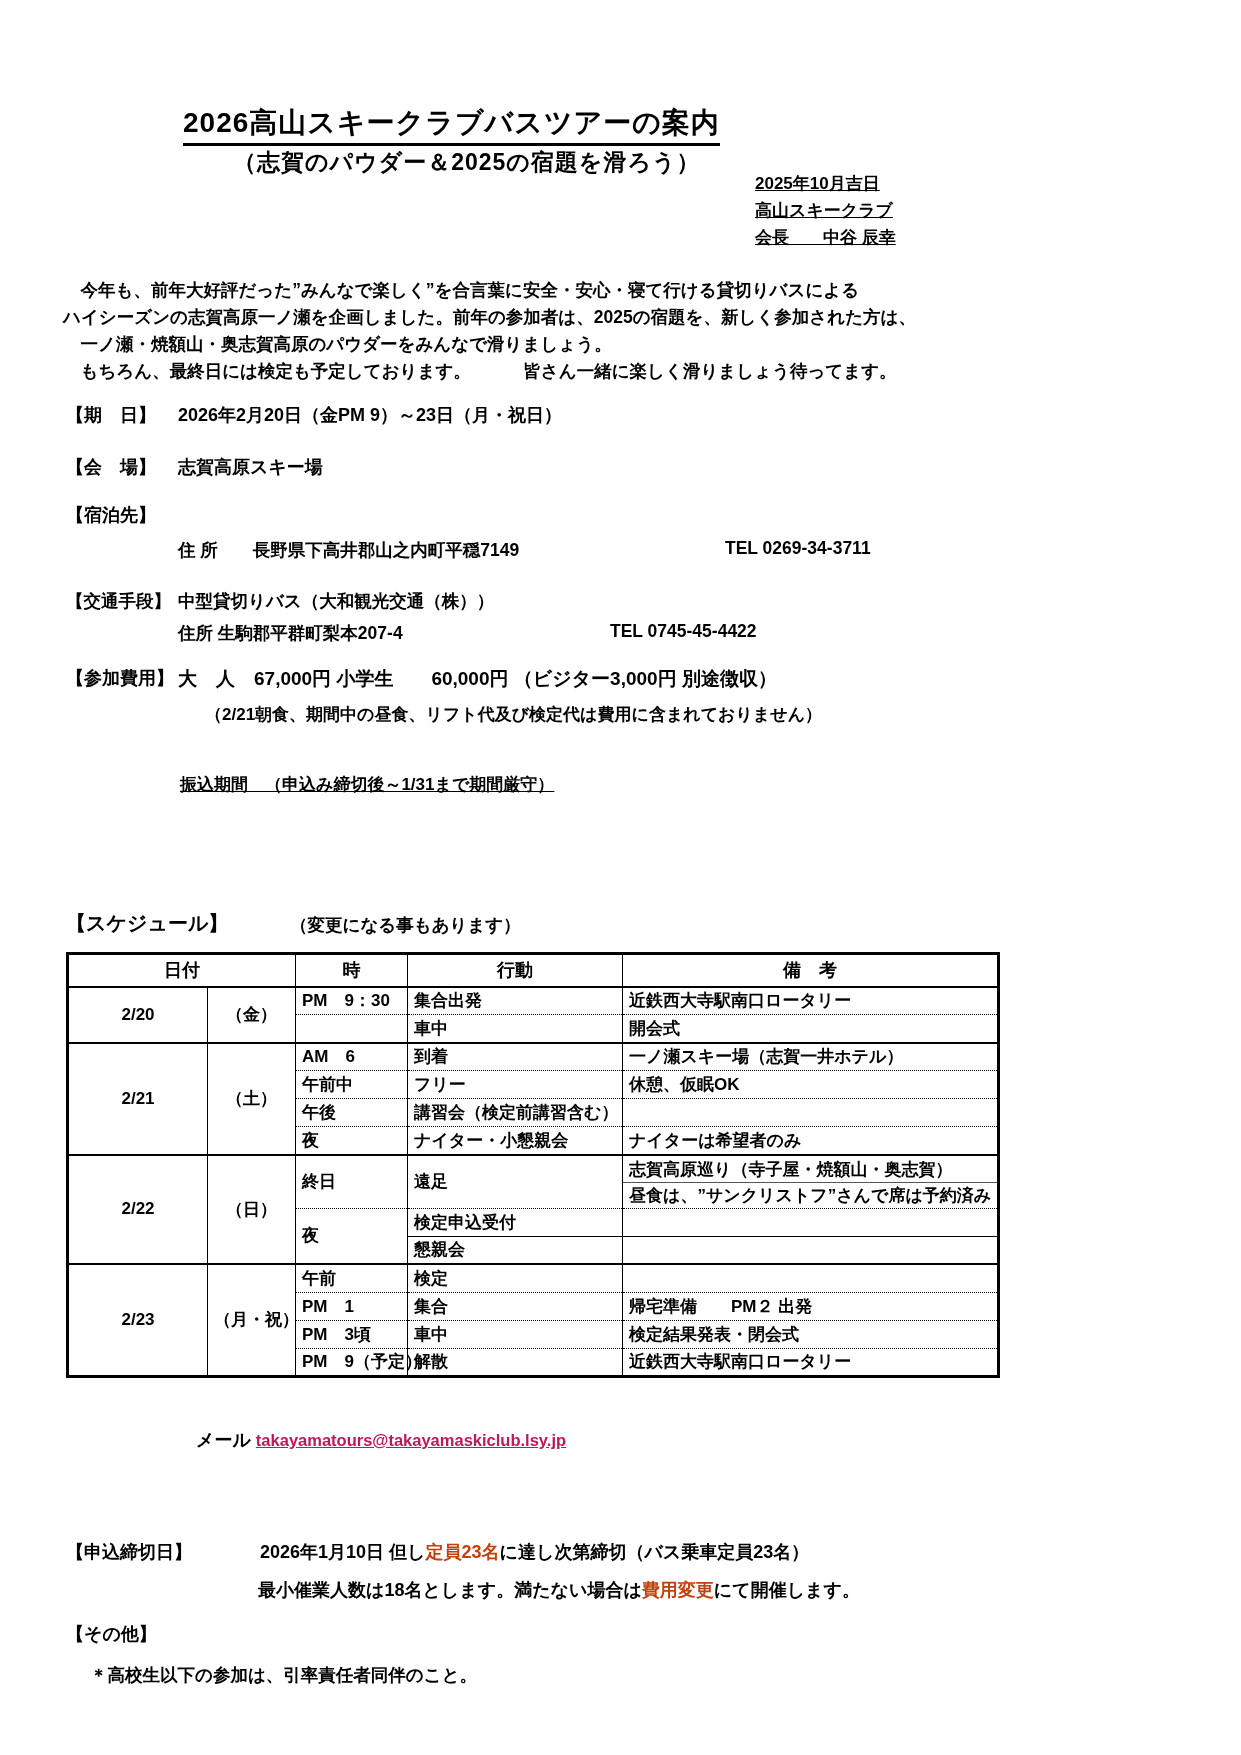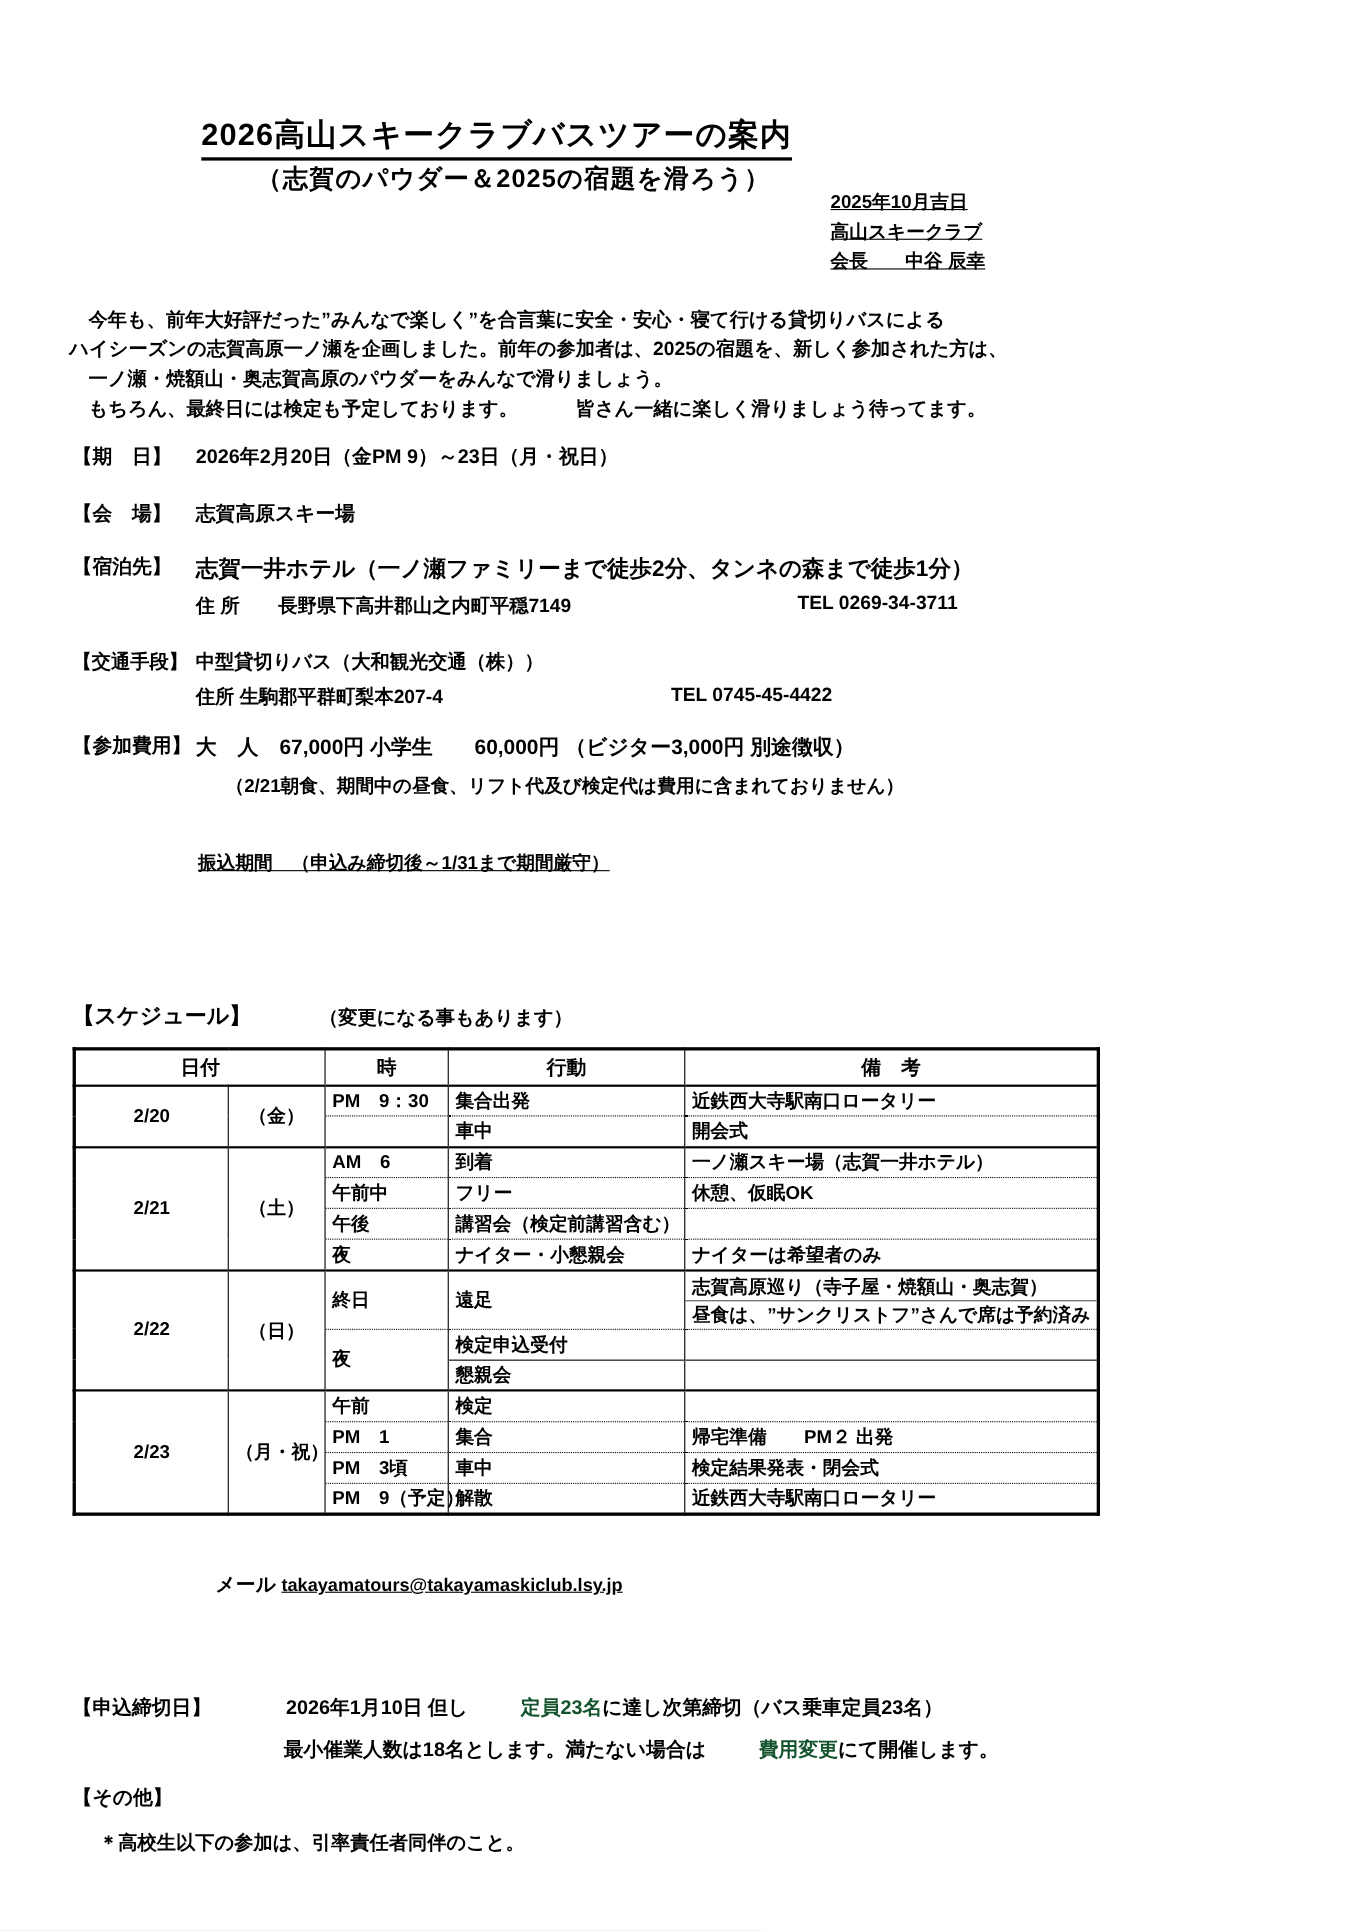--- a/index.html
+++ b/index.html
@@ -60,26 +60,26 @@
   tr.g-top > td { border-top:2px solid #000; }
   tr.dot > td { border-top:1px dotted #000; }
   tr.solid > td { border-top:1px solid #000; }
   td.tall { height:50px; }
   .note-split { display:flex; flex-direction:column; justify-content:space-between; height:50px; margin:0 -6px; }
   .note-split > div { padding:0 6px; height:37px; line-height:25px; }
   .note-split > div:first-child { border-bottom:1px solid #555; }
 
   .sec-apply { top:1383px; }
   .mail-line { left:196px; top:1428px; font-size:18px; }
-  .mail-line a { color:#000000; text-decoration:underline; font-size:16.5px; font-weight:bold; }
+  .mail-line a { color:#be185d; text-decoration:underline; font-size:16.5px; font-weight:bold; }
 
   .sec-deadline { top:1540px; }
   .sec-deadline .lbl { min-width:194px; }
   .deadline2 { left:258px; top:1578px; font-size:18px; }
-  .red { color:#14532d;margin-left:48px; }
+  .red { color:#c2410c; }
   .sec-other { top:1622px; }
   .other-note { left:90px; top:1663px; font-size:17.5px; }
 </style>
 </head>
 <body>
 
 <div class="page">
 
   <div class="abs title">2026高山スキークラブバスツアーの案内</div>
   <div class="abs subtitle">（志賀のパウダー＆2025の宿題を滑ろう）</div>
@@ -102,21 +102,20 @@
     <span class="val">2026年2月20日（金PM 9）～23日（月・祝日）</span>
   </div>
 
   <div class="abs sec sec-venue">
     <span class="lbl">【会　場】</span>
     <span class="val">志賀高原スキー場</span>
   </div>
 
   <div class="abs sec sec-lodging">
     <span class="lbl">【宿泊先】</span>
-    <span class="val">志賀一井ホテル（一ノ瀬ファミリーまで徒歩2分、タンネの森まで徒歩1分）</span>
   </div>
   <div class="abs addr addr1">
     <span>住 所　　長野県下高井郡山之内町平穏7149</span>
     <span class="tel">TEL 0269-34-3711</span>
   </div>
 
   <div class="abs sec sec-transport">
     <span class="lbl">【交通手段】</span>
     <span class="val">中型貸切りバス（大和観光交通（株））</span>
   </div>

